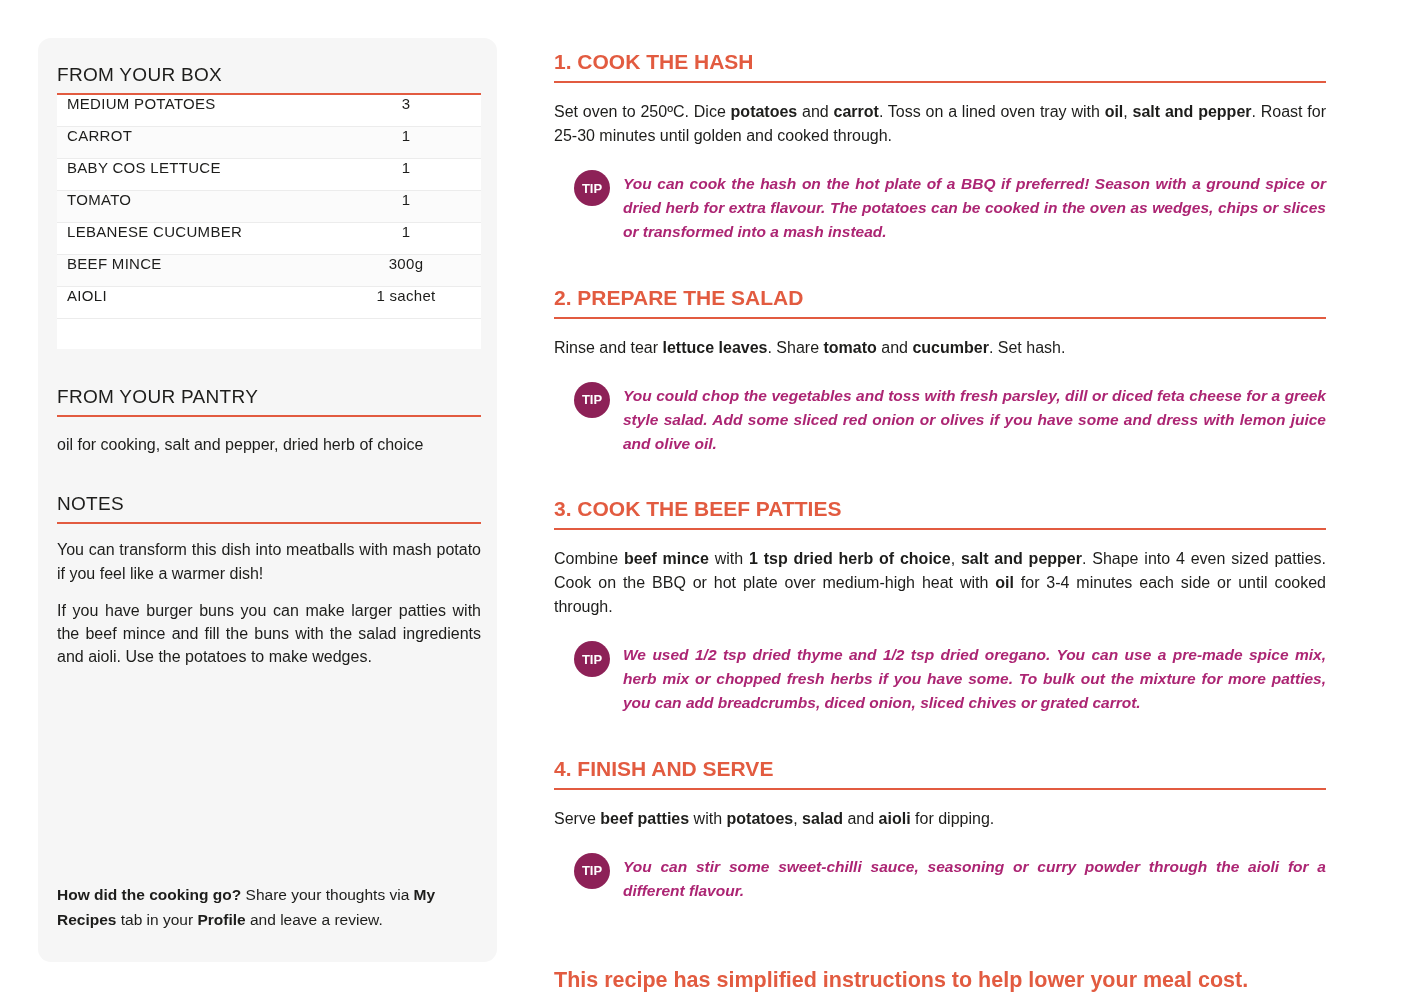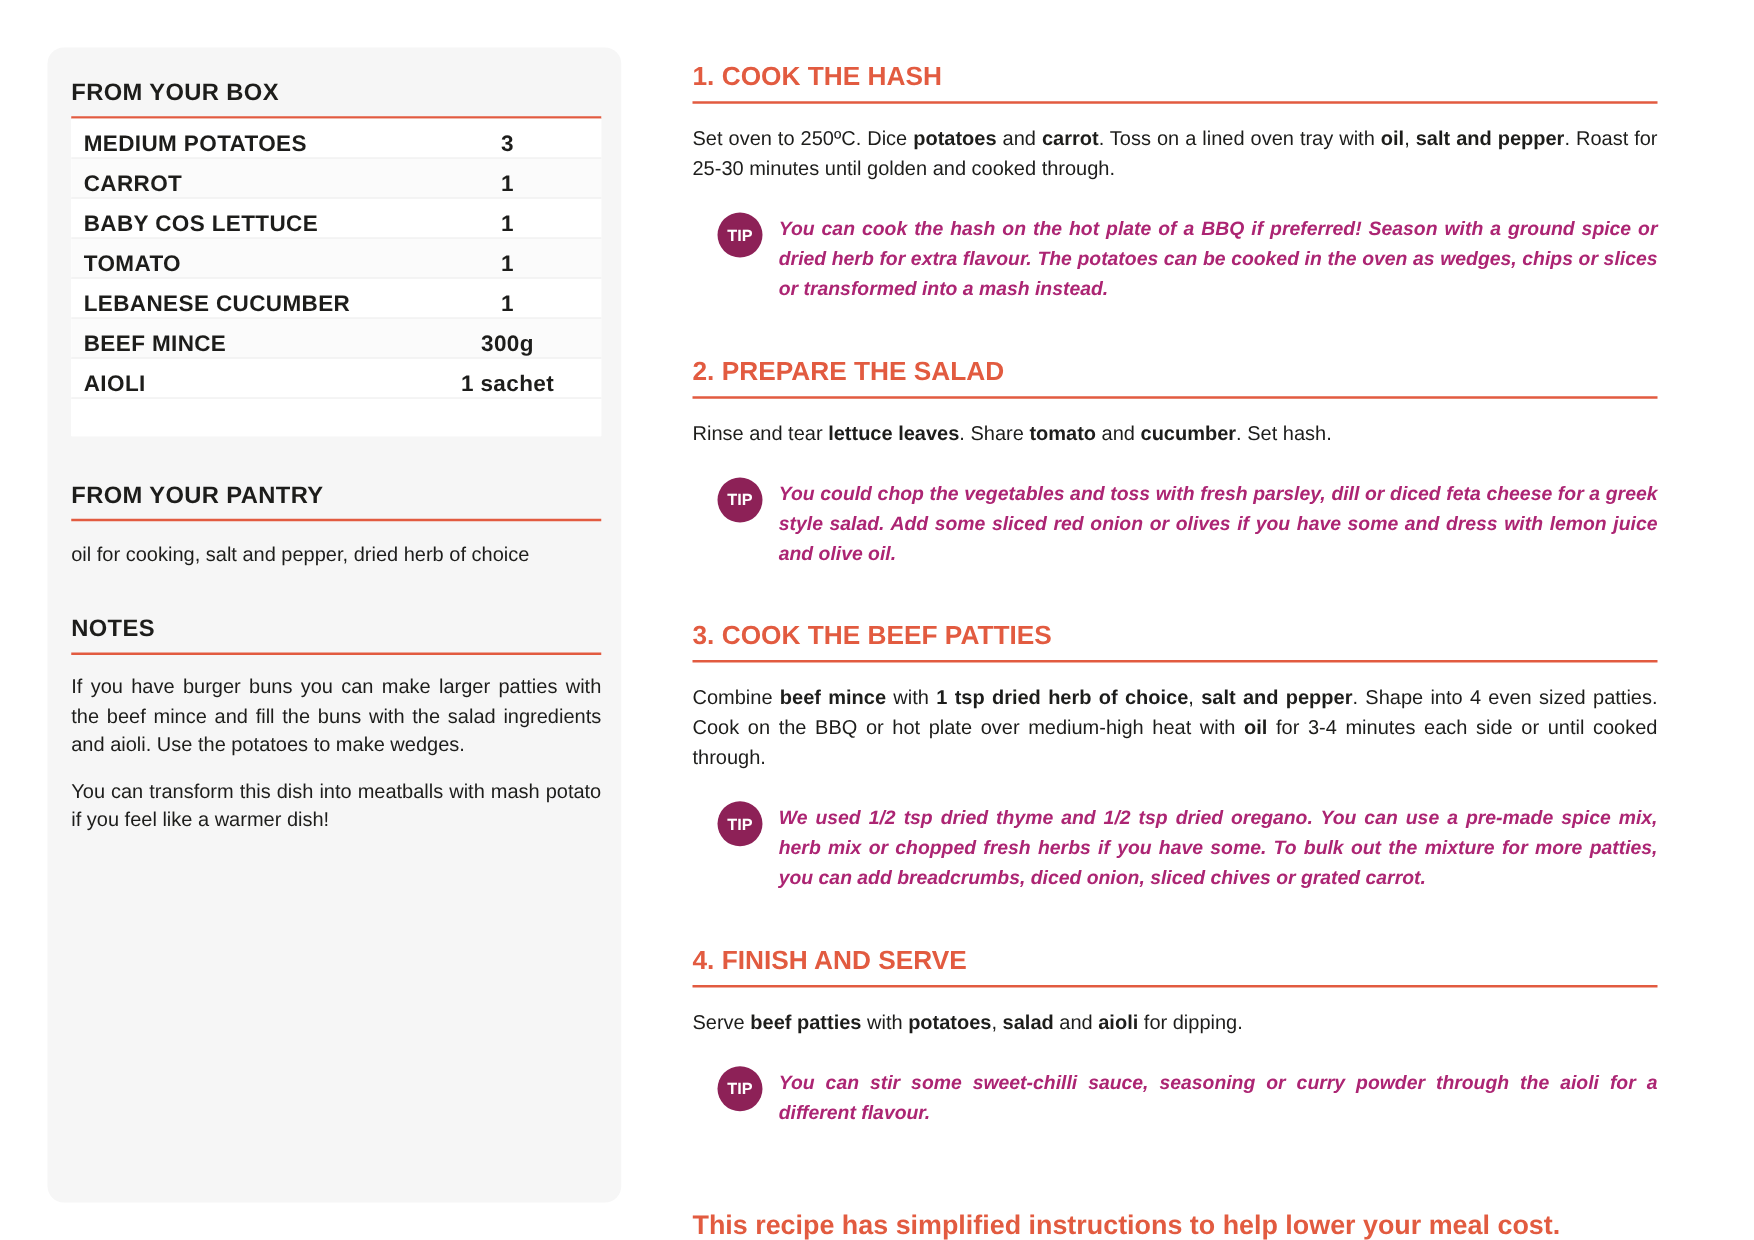--- a/index.html
+++ b/index.html
@@ -22,30 +22,30 @@
 
   
   .panel{
     flex:0 0 459px;width:459px;
     background:var(--panel);
     border-radius:13px;
     padding:26px 16px 30px 19px;
     display:flex;flex-direction:column;
   }
   .side-title{
-    font-size:19px;font-weight:700;margin:0;
+    font-size:19px;font-weight:400;margin:0;
     letter-spacing:.3px;color:var(--ink);
   }
   .rule{border-top:2px solid var(--accent);margin-top:7px;}
 
   .ing-table{background:#fff;}
   .row{
-    display:flex;align-items:flex-end;height:32px;
+    display:flex;align-items:flex-start;height:32px;
     border-bottom:1px solid #ececec;
-    font-size:18px;font-weight:700;letter-spacing:.3px;background:#fff;
+    font-size:15px;font-weight:400;letter-spacing:.3px;background:#fff;
   }
   .row:nth-child(even){background:#fbfbfb;}
   .row .name{flex:1;padding-left:10px;}
   .row .qty{width:150px;text-align:center;}
   .row.spacer{height:30px;border-bottom:none;background:#fff;}
 
   .mt-section{margin-top:37px;}
   .side-text{font-size:16px;margin:17px 0 0;line-height:1.4;}
   .note{font-size:16px;line-height:1.45;text-align:justify;margin:14px 0 0;}
 
@@ -121,24 +121,25 @@
       </div>
       <div class="row spacer"></div>
     </div>
 
     <h2 class="side-title mt-section">FROM YOUR PANTRY</h2>
     <div class="rule"></div>
     <p class="side-text">oil for cooking, salt and pepper, dried herb of choice</p>
 
     <h2 class="side-title mt-section">NOTES</h2>
     <div class="rule"></div>
+    <p class="note">You can transform this dish into meatballs with mash potato if you feel like a warmer dish!</p>
     <p class="note">If you have burger buns you can make larger patties with the beef mince and fill the buns with the salad ingredients and aioli. Use the potatoes to make wedges.</p>
-    <p class="note">You can transform this dish into meatballs with mash potato if you feel like a warmer dish!</p>
 
     <div class="side-footer">
+      <p><span class="b">How did the cooking go?</span><span> Share your thoughts via </span><span class="b">My Recipes</span><span> tab in your </span><span class="b">Profile</span><span> and leave a review.</span></p>
     </div>
   </aside>
 
   <main class="content">
 
     <section class="step">
       <h1 class="step-title">1. COOK THE HASH</h1>
       <div class="rule2"></div>
       <p class="body-text"><span>Set oven to 250ºC. Dice </span><span class="b">potatoes</span><span> and </span><span class="b">carrot</span><span>. Toss on a lined oven tray with </span><span class="b">oil</span><span>, </span><span class="b">salt and pepper</span><span>. Roast for 25-30 minutes until golden and cooked through.</span></p>
       <div class="tip">

